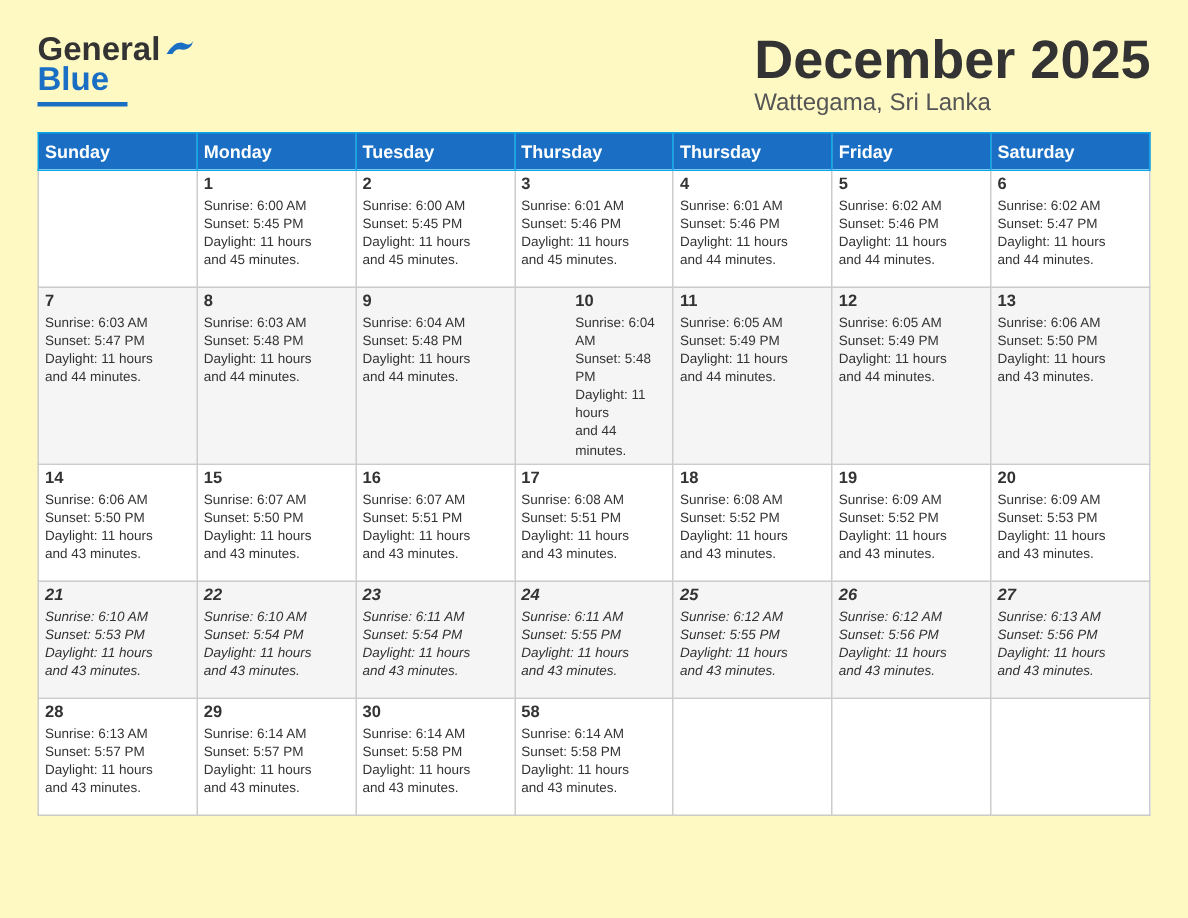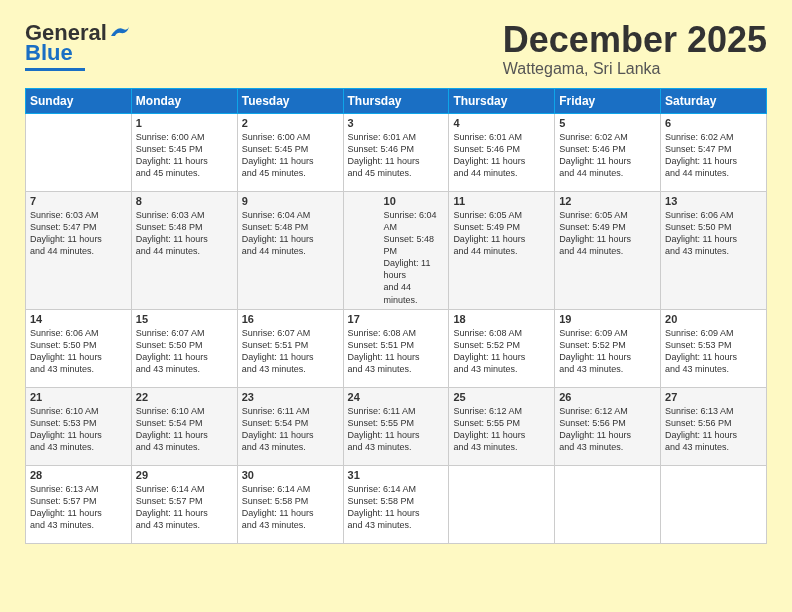--- a/index.html
+++ b/index.html
@@ -202,21 +202,21 @@
           </td>
           <td style="background: rgb(255, 255, 255); margin-top: 16px;">
             <span class="day-num">19</span>
             <div class="day-info">Sunrise: 6:09 AM<br>Sunset: 5:52 PM<br>Daylight: 11 hours<br>and 43 minutes.</div>
           </td>
           <td style="background: rgb(255, 255, 255);">
             <span class="day-num">20</span>
             <div class="day-info">Sunrise: 6:09 AM<br>Sunset: 5:53 PM<br>Daylight: 11 hours<br>and 43 minutes.</div>
           </td>
         </tr>
-        <tr style="background: rgb(245, 245, 245);">
+        <tr style="background: rgb(245, 245, 245); font-style: italic;">
           <td style="background: rgb(245, 245, 245);">
             <span class="day-num">21</span>
             <div class="day-info">Sunrise: 6:10 AM<br>Sunset: 5:53 PM<br>Daylight: 11 hours<br>and 43 minutes.</div>
           </td>
           <td style="background: rgb(245, 245, 245);">
             <span class="day-num">22</span>
             <div class="day-info">Sunrise: 6:10 AM<br>Sunset: 5:54 PM<br>Daylight: 11 hours<br>and 43 minutes.</div>
           </td>
           <td style="background: rgb(245, 245, 245);">
             <span class="day-num">23</span>
@@ -246,21 +246,21 @@
           </td>
           <td style="background: rgb(255, 255, 255);">
             <span class="day-num">29</span>
             <div class="day-info">Sunrise: 6:14 AM<br>Sunset: 5:57 PM<br>Daylight: 11 hours<br>and 43 minutes.</div>
           </td>
           <td style="background: rgb(255, 255, 255); margin-left: 24px;">
             <span class="day-num">30</span>
             <div class="day-info">Sunrise: 6:14 AM<br>Sunset: 5:58 PM<br>Daylight: 11 hours<br>and 43 minutes.</div>
           </td>
           <td style="background: rgb(255, 255, 255);">
-            <span class="day-num">31</span>
+            <span class="day-num">58</span>
             <div class="day-info">Sunrise: 6:14 AM<br>Sunset: 5:58 PM<br>Daylight: 11 hours<br>and 43 minutes.</div>
           </td>
           <td style="background: rgb(255, 255, 255);"></td>
           <td style="background: rgb(255, 255, 255);"></td>
           <td style="background: rgb(255, 255, 255);"></td>
         </tr>
       </tbody>
   </table>
 </div>
 

